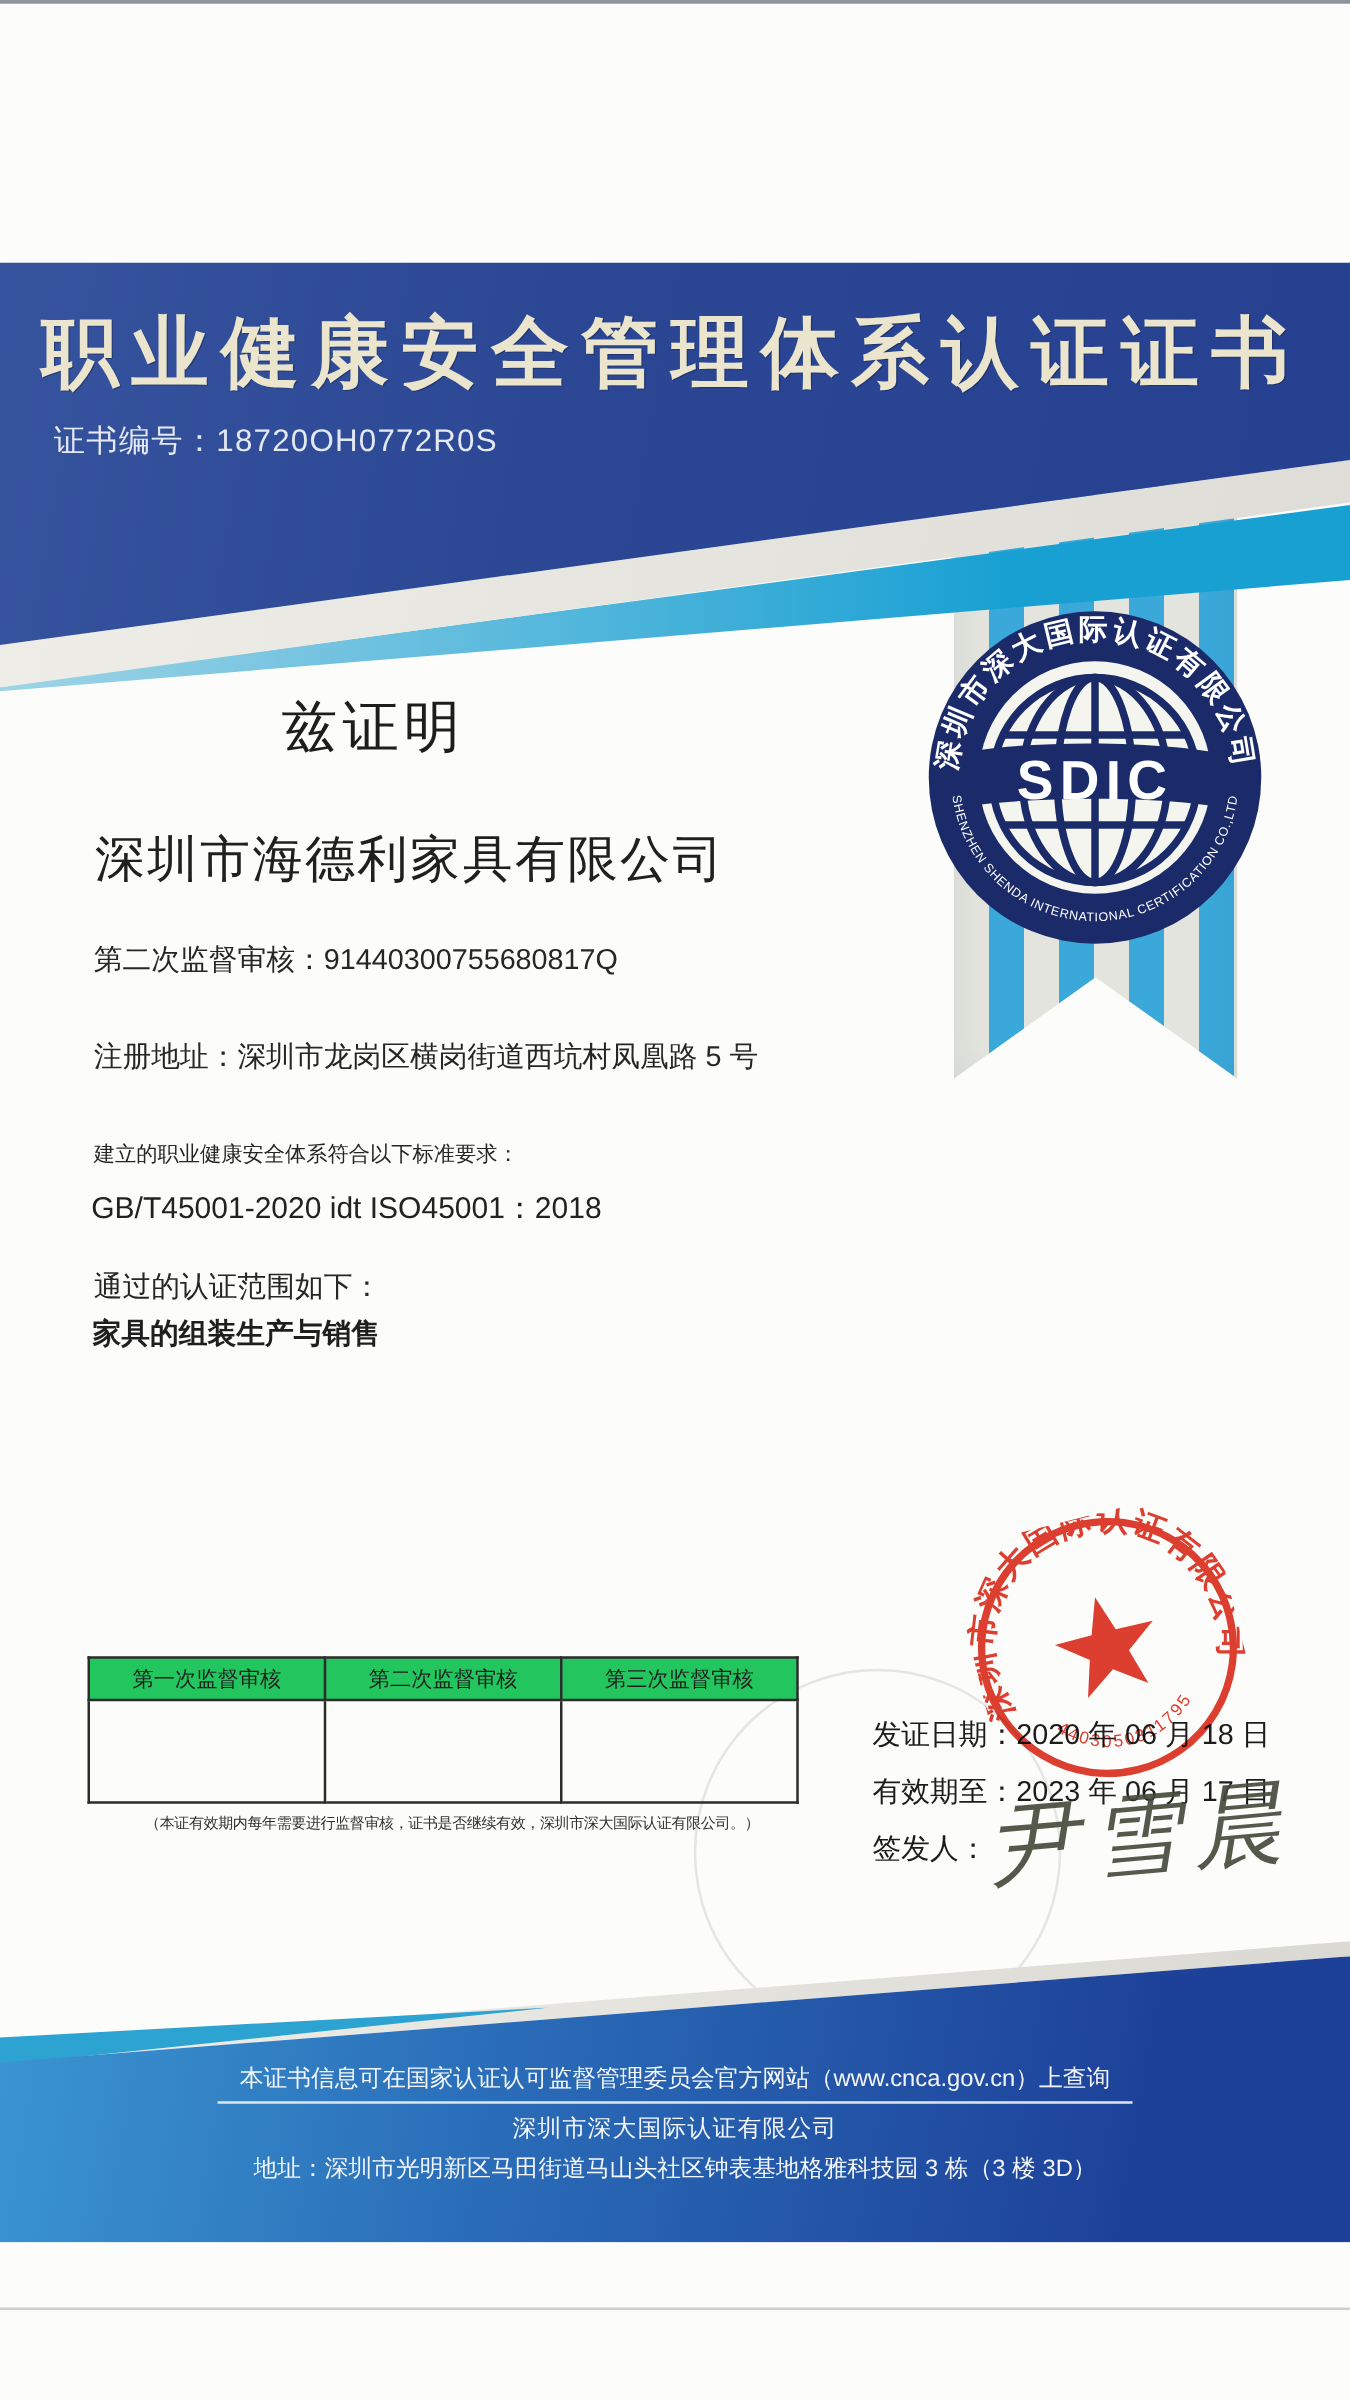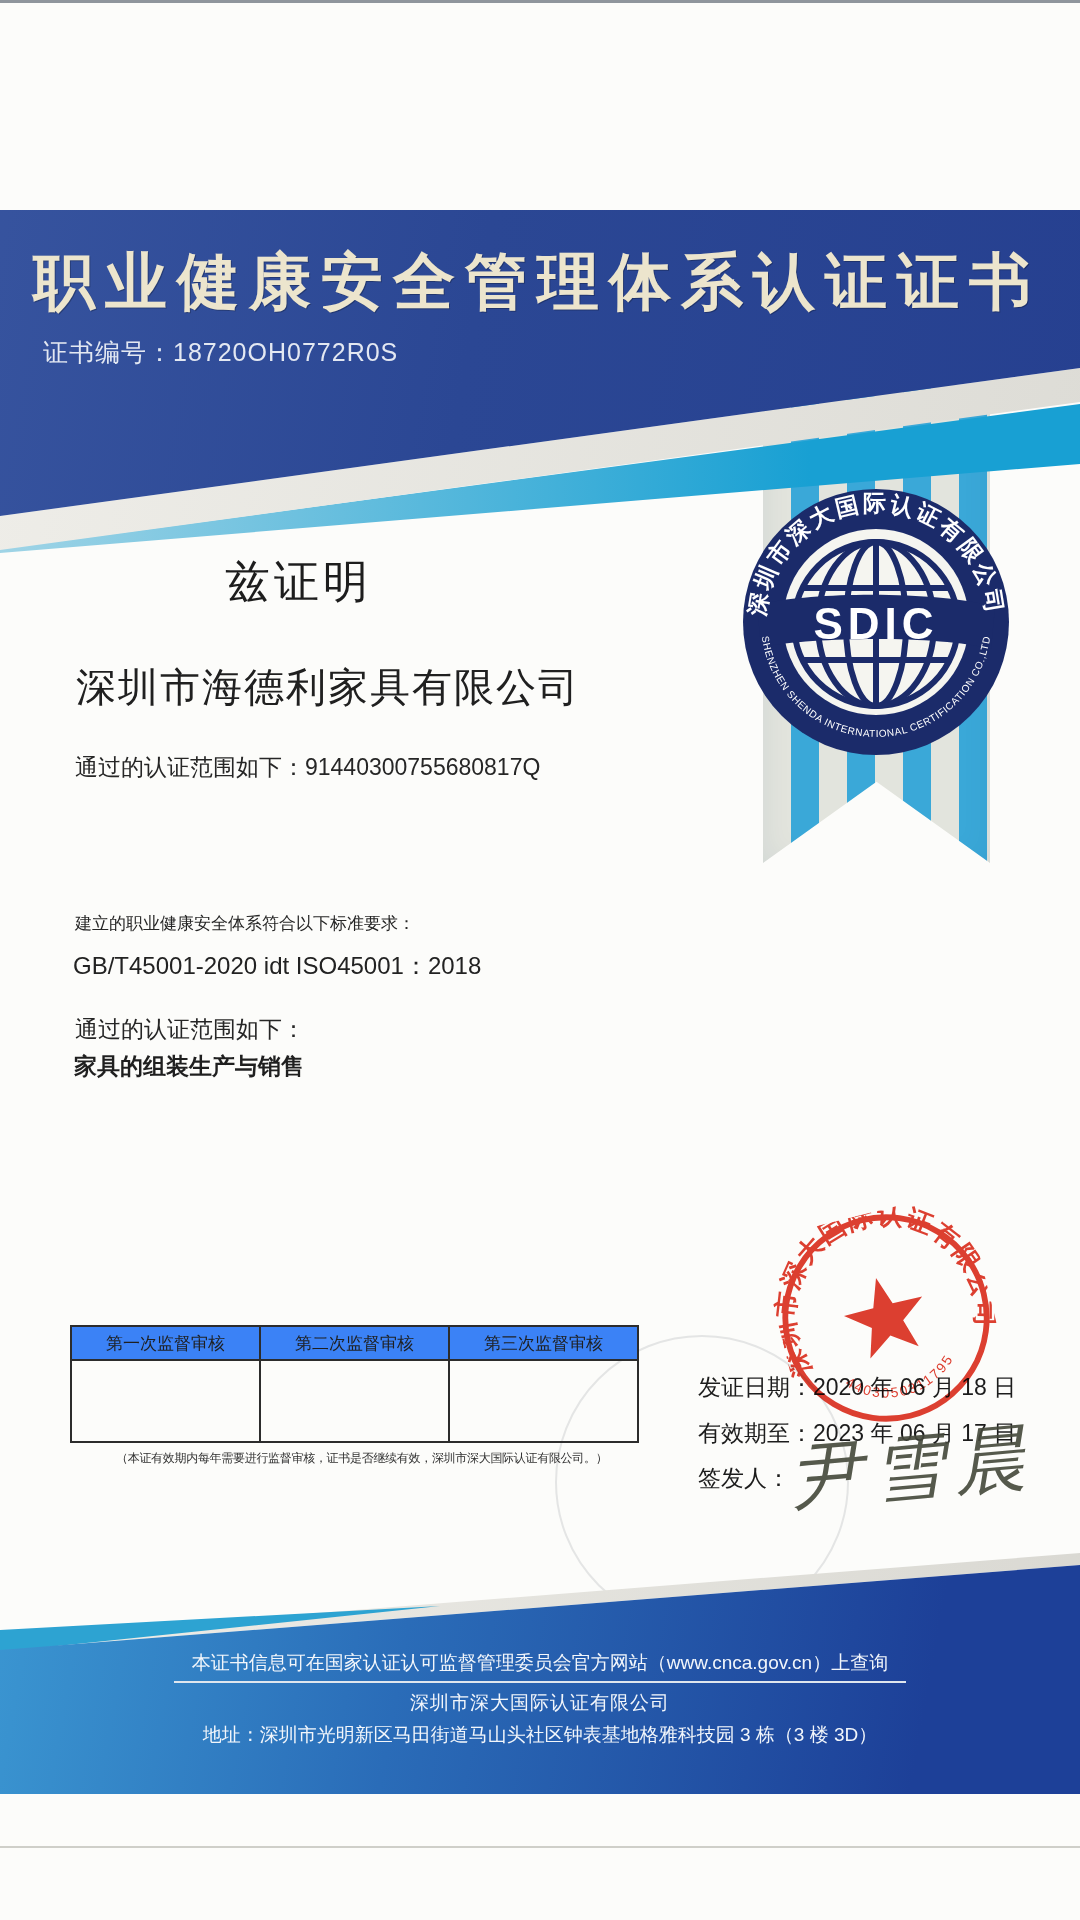--- a/index.html
+++ b/index.html
@@ -59,21 +59,21 @@
   #scope-intro{left:75px;top:1014px;z-index:50;font-size:23px;color:#262626;}
   #scope-text{left:74px;top:1051px;z-index:50;font-size:23px;font-weight:600;color:#1f1f1f;}
   
   #audit-table{
     left:70px;top:1325px;z-index:50;border-collapse:collapse;
   }
   #audit-table td{
     border:2px solid #2c2c2c;width:187px;text-align:center;
     font-size:17px;color:#1f1f1f;padding:0;
   }
-  #audit-table tr.hd td{height:32px;background:#3b82f6;}
+  #audit-table tr.hd td{height:32px;background:#22c55e;}
   #audit-table tr.bd td{height:80px;}
   #audit-note{left:116px;top:1450px;z-index:50;font-size:12px;letter-spacing:-0.3px;color:#303030;white-space:nowrap;}
   
   #issue-date{left:698px;top:1372px;z-index:45;font-size:23px;color:#1c1c1c;white-space:nowrap;}
   #valid-until{left:698px;top:1418px;z-index:45;font-size:23px;color:#1c1c1c;white-space:nowrap;}
   #signer-label{left:698px;top:1463px;z-index:45;font-size:23px;color:#1c1c1c;}
   #signature{
     left:790px;top:1420px;z-index:55;
     font-family:"DejaVu Serif","Liberation Serif",serif;
     font-style:italic;font-size:72px;letter-spacing:10px;color:#44483a;
@@ -145,21 +145,22 @@
     <text font-size="23" font-weight="bold" fill="#ffffff" letter-spacing="3" font-family="Liberation Sans,DejaVu Sans,sans-serif">
       <textPath href="#badgeTopArc" startOffset="50%" text-anchor="middle">深圳市深大国际认证有限公司</textPath>
     </text>
     <text font-size="10" fill="#ffffff" letter-spacing="0.6" font-family="Liberation Sans,DejaVu Sans,sans-serif">
       <textPath href="#badgeBottomArc" startOffset="50%" text-anchor="middle">SHENZHEN SHENDA INTERNATIONAL CERTIFICATION CO.,LTD</textPath>
     </text>
   </svg>
 
   <div class="abs" id="certify-heading">兹证明</div>
   <div class="abs" id="company-name">深圳市海德利家具有限公司</div>
-  <div class="abs" id="credit-code">通过的认证范围如下：91440300755680817Q</div>
+  <div class="abs" id="credit-code">第二次监督审核：91440300755680817Q</div>
+  <div class="abs" id="registered-address">注册地址：深圳市龙岗区横岗街道西坑村凤凰路 5 号</div>
   <div class="abs" id="standard-intro">建立的职业健康安全体系符合以下标准要求：</div>
   <div class="abs" id="standard-code">GB/T45001-2020 idt ISO45001：2018</div>
   <div class="abs" id="scope-intro">通过的认证范围如下：</div>
   <div class="abs" id="scope-text">家具的组装生产与销售</div>
 
   <table class="abs" id="audit-table">
     <tbody>
         <tr class="hd">
       <td>第一次监督审核</td>
       <td>第二次监督审核</td>

